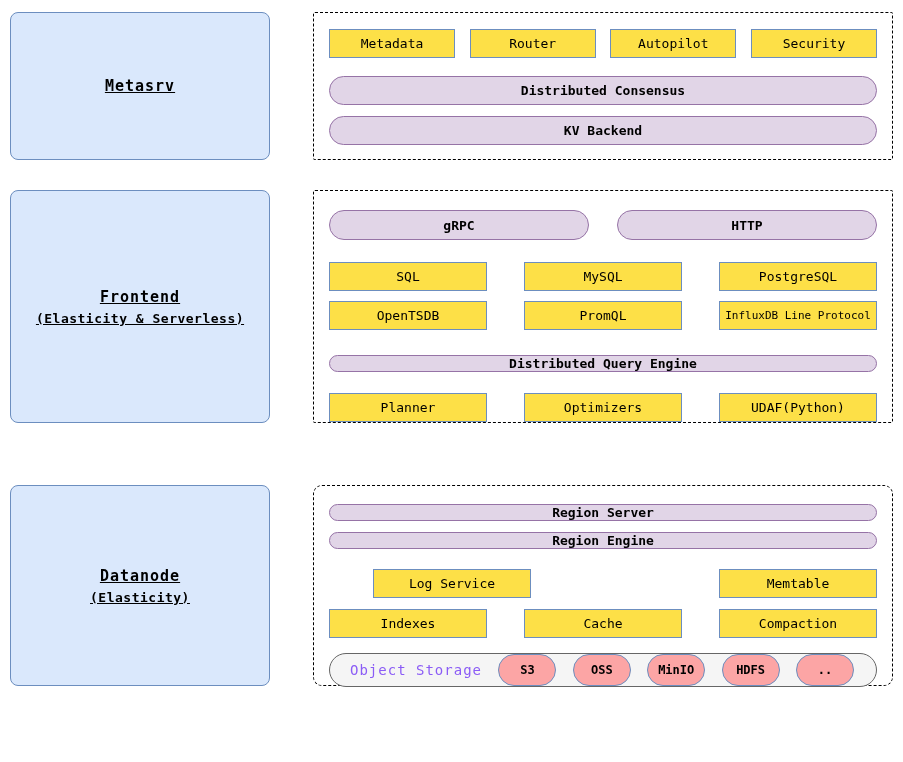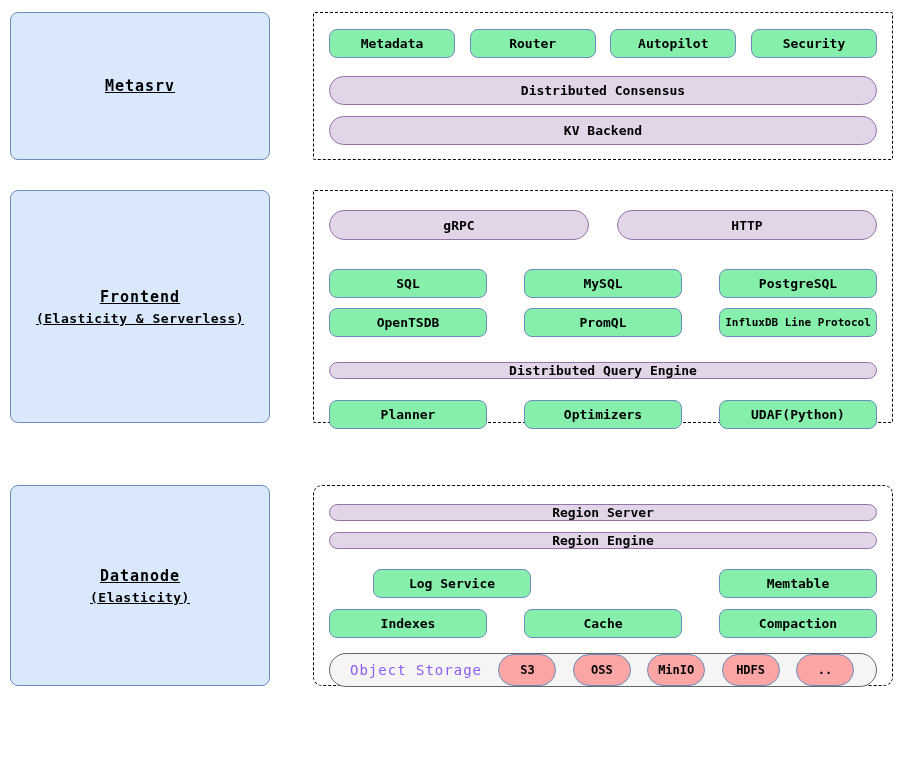--- a/index.html
+++ b/index.html
@@ -48,29 +48,29 @@
     padding: 0 15px;
     display: flex;
     flex-direction: column;
   }
   .panel.rounded { border-radius: 9px; }
 
   
   .hrow { display: flex; justify-content: space-between; }
 
   .bbox {
-    background: #86efac;
+    background: #fde047;
     border: 1px solid #6c8ebf;
-    border-radius: 8px;
+    border-radius: 0;
     height: 29px;
     display: flex;
     align-items: center;
     justify-content: center;
     font-size: 13px;
-    font-weight: 700;
+    font-weight: 400;
     white-space: nowrap;
   }
   .w126 { width: 126px; }
   .w158 { width: 158px; }
   .small-text { font-size: 11px; }
 
   .pill {
     background: #e1d5e7;
     border: 1px solid #9673a6;
     border-radius: 15px;
@@ -84,21 +84,21 @@
   }
   .pill.half { width: 260px; height: 30px; }
 
   
   .panel-metasrv { }
   .panel-metasrv .hrow     { margin-top: 16px; }
   .panel-metasrv .pill-a   { margin-top: 18px; }
   .panel-metasrv .pill-b   { margin-top: 11px; }
 
   .panel-frontend .pills-row { margin-top: 19px; }
-  .panel-frontend .proto1    { margin-top: 29px; }
+  .panel-frontend .proto1    { margin-top: 22px; }
   .panel-frontend .proto2    { margin-top: 10px; }
   .panel-frontend .engine    { margin-top: 25px; }
   .panel-frontend .engrow    { margin-top: 21px; }
 
   .panel-datanode .pill-a { margin-top: 18px; }
   .panel-datanode .pill-b { margin-top: 11px; }
   .panel-datanode .drow1  { margin-top: 20px; margin-left: 44px; }
   .panel-datanode .drow2  { margin-top: 11px; }
 
   .storage {

